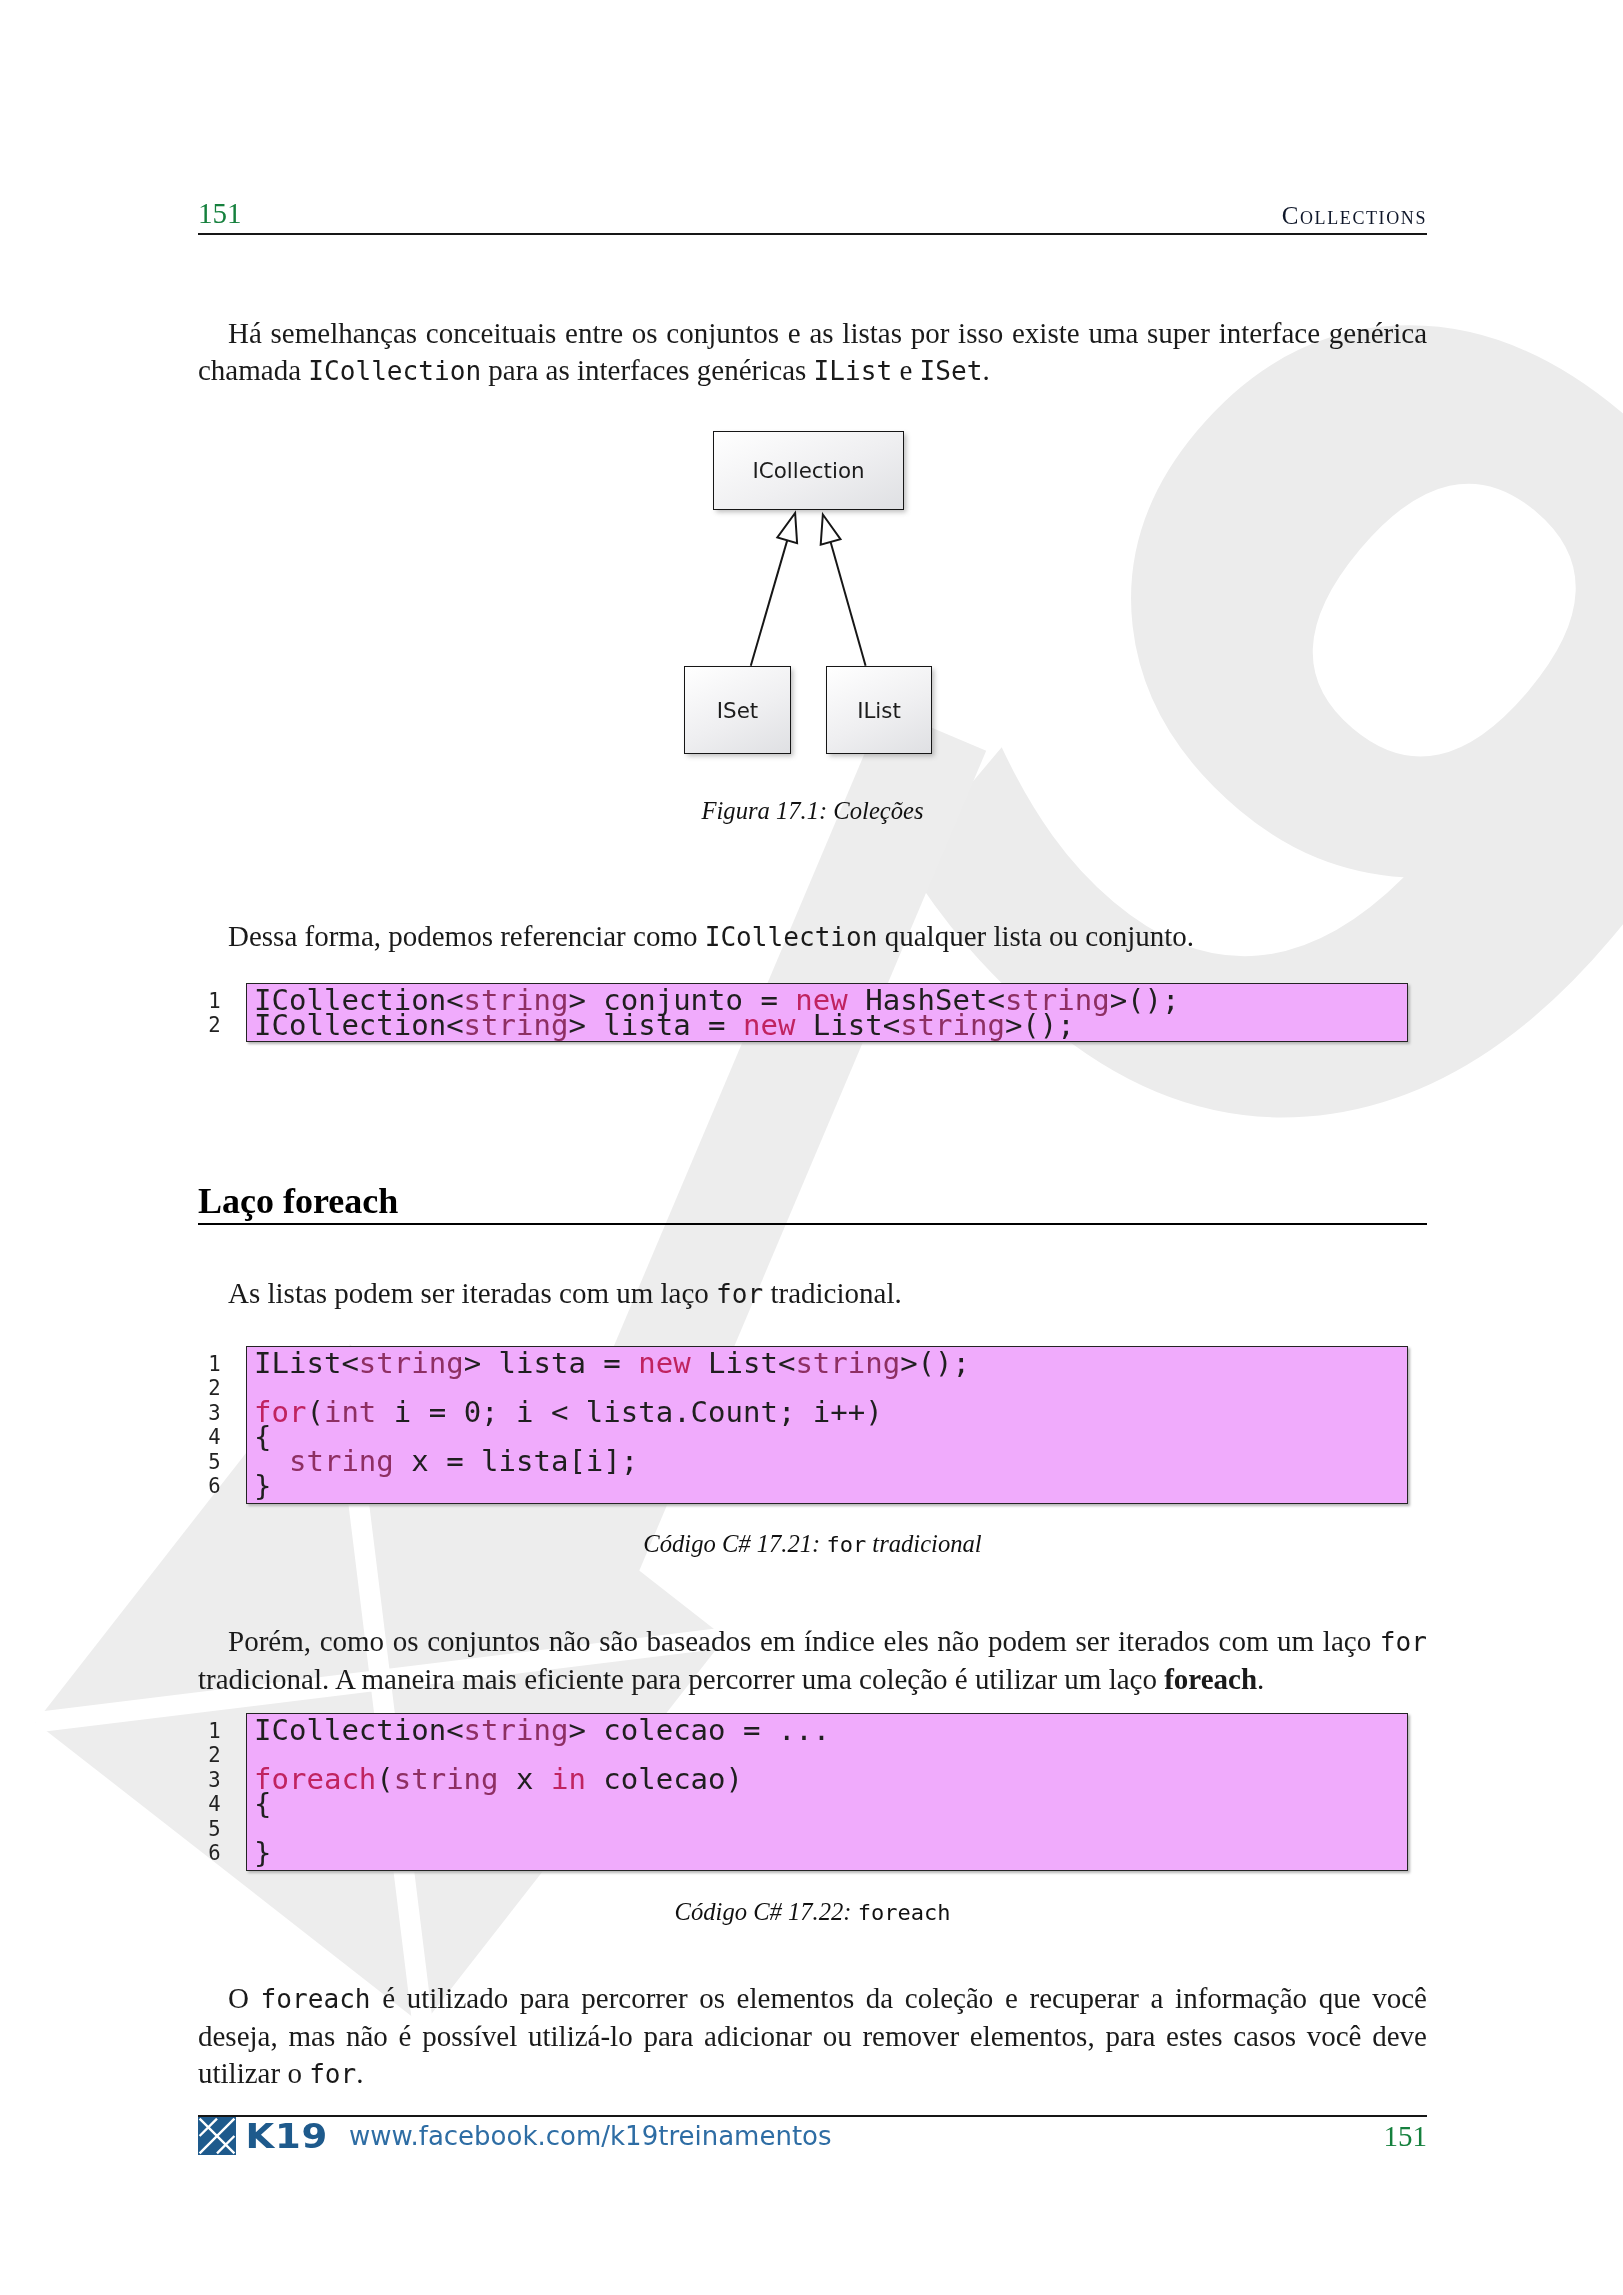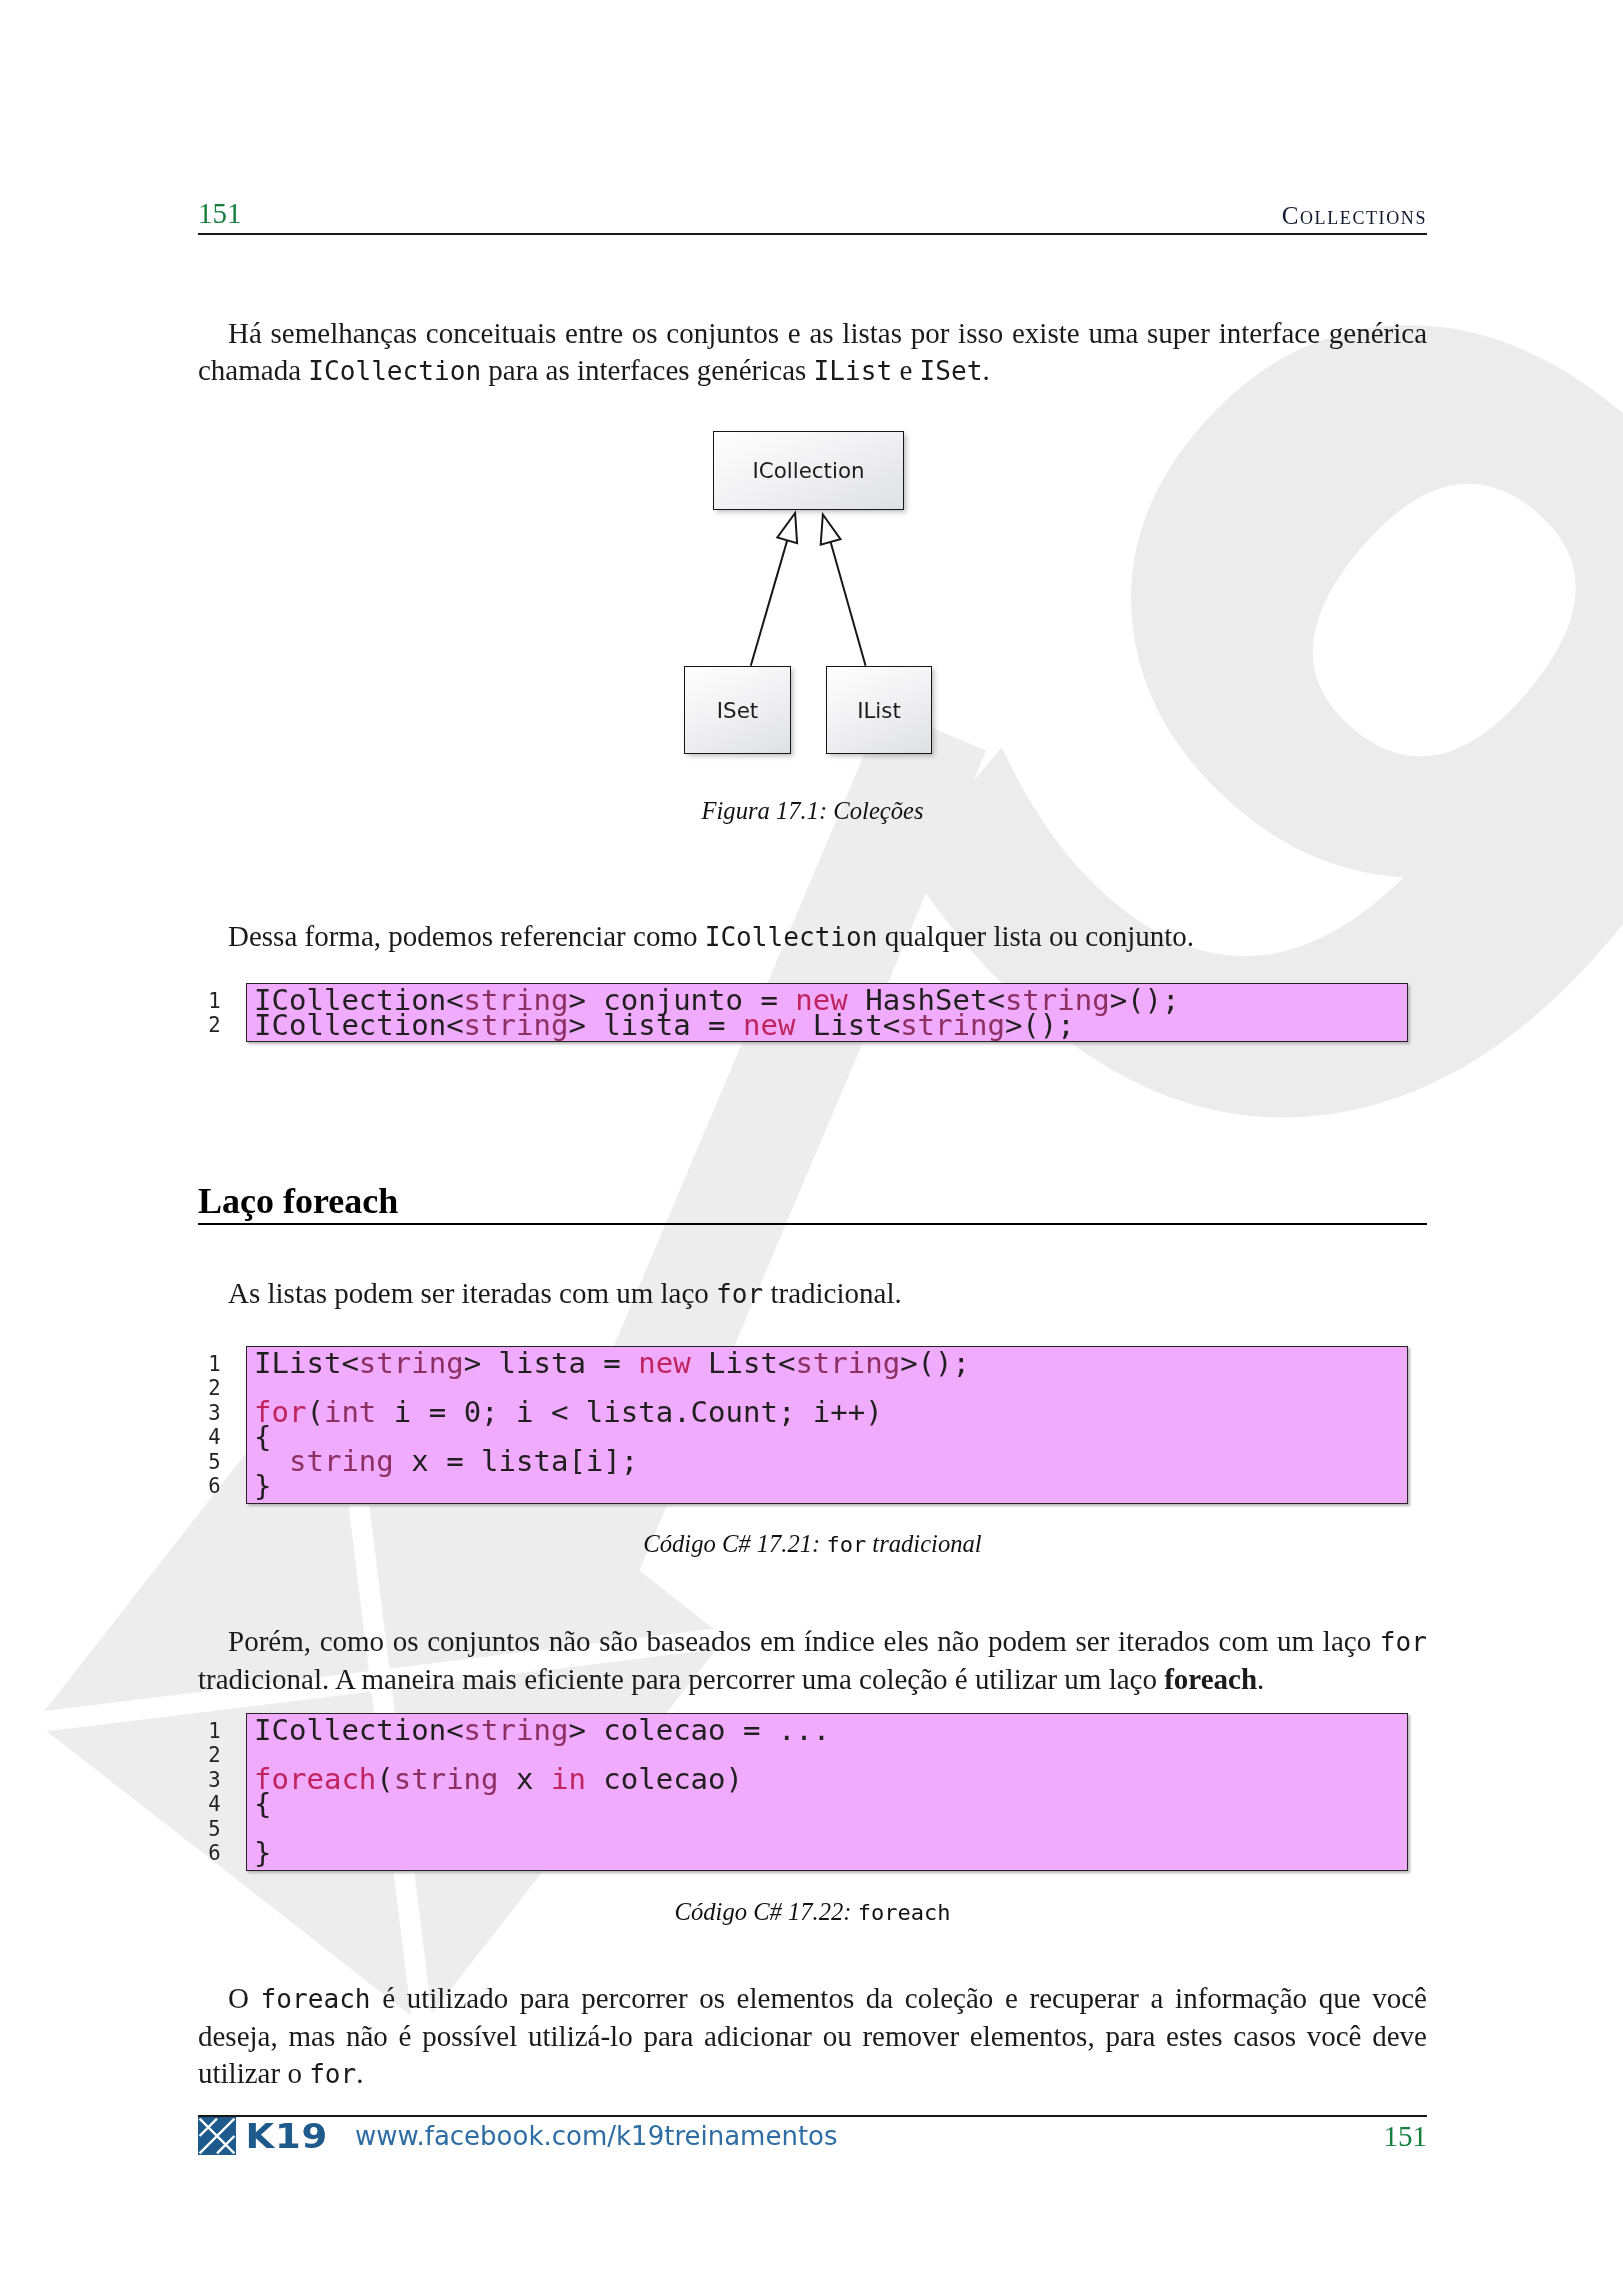--- a/index.html
+++ b/index.html
@@ -25,21 +25,21 @@
     left:198px;width:1229px;top:2115px;border-top:2.4px solid #161616;
     display:flex;align-items:center;
   }
   .k19mark{display:inline-block;margin-right:9.5px;}
   .k19text{
     font-family:"DejaVu Sans",sans-serif;font-weight:bold;font-size:37px;
     color:#1e5a8c;letter-spacing:0.8px;transform:scaleY(.92);line-height:1;
   }
   .fburl{
     font-family:"DejaVu Sans",sans-serif;font-size:26px;color:#2e6da4;
-    margin-left:27px;
+    margin-left:21px;
   }
   .footer .pageno{margin-left:auto;}
 
   
   .para{
     left:198px;width:1229px;font-size:29px;line-height:37px;
     text-align:justify;
   }
   .indent{text-indent:30px;}
   .seg-mono{font-family:"DejaVu Sans Mono",monospace;font-size:0.90em;}

